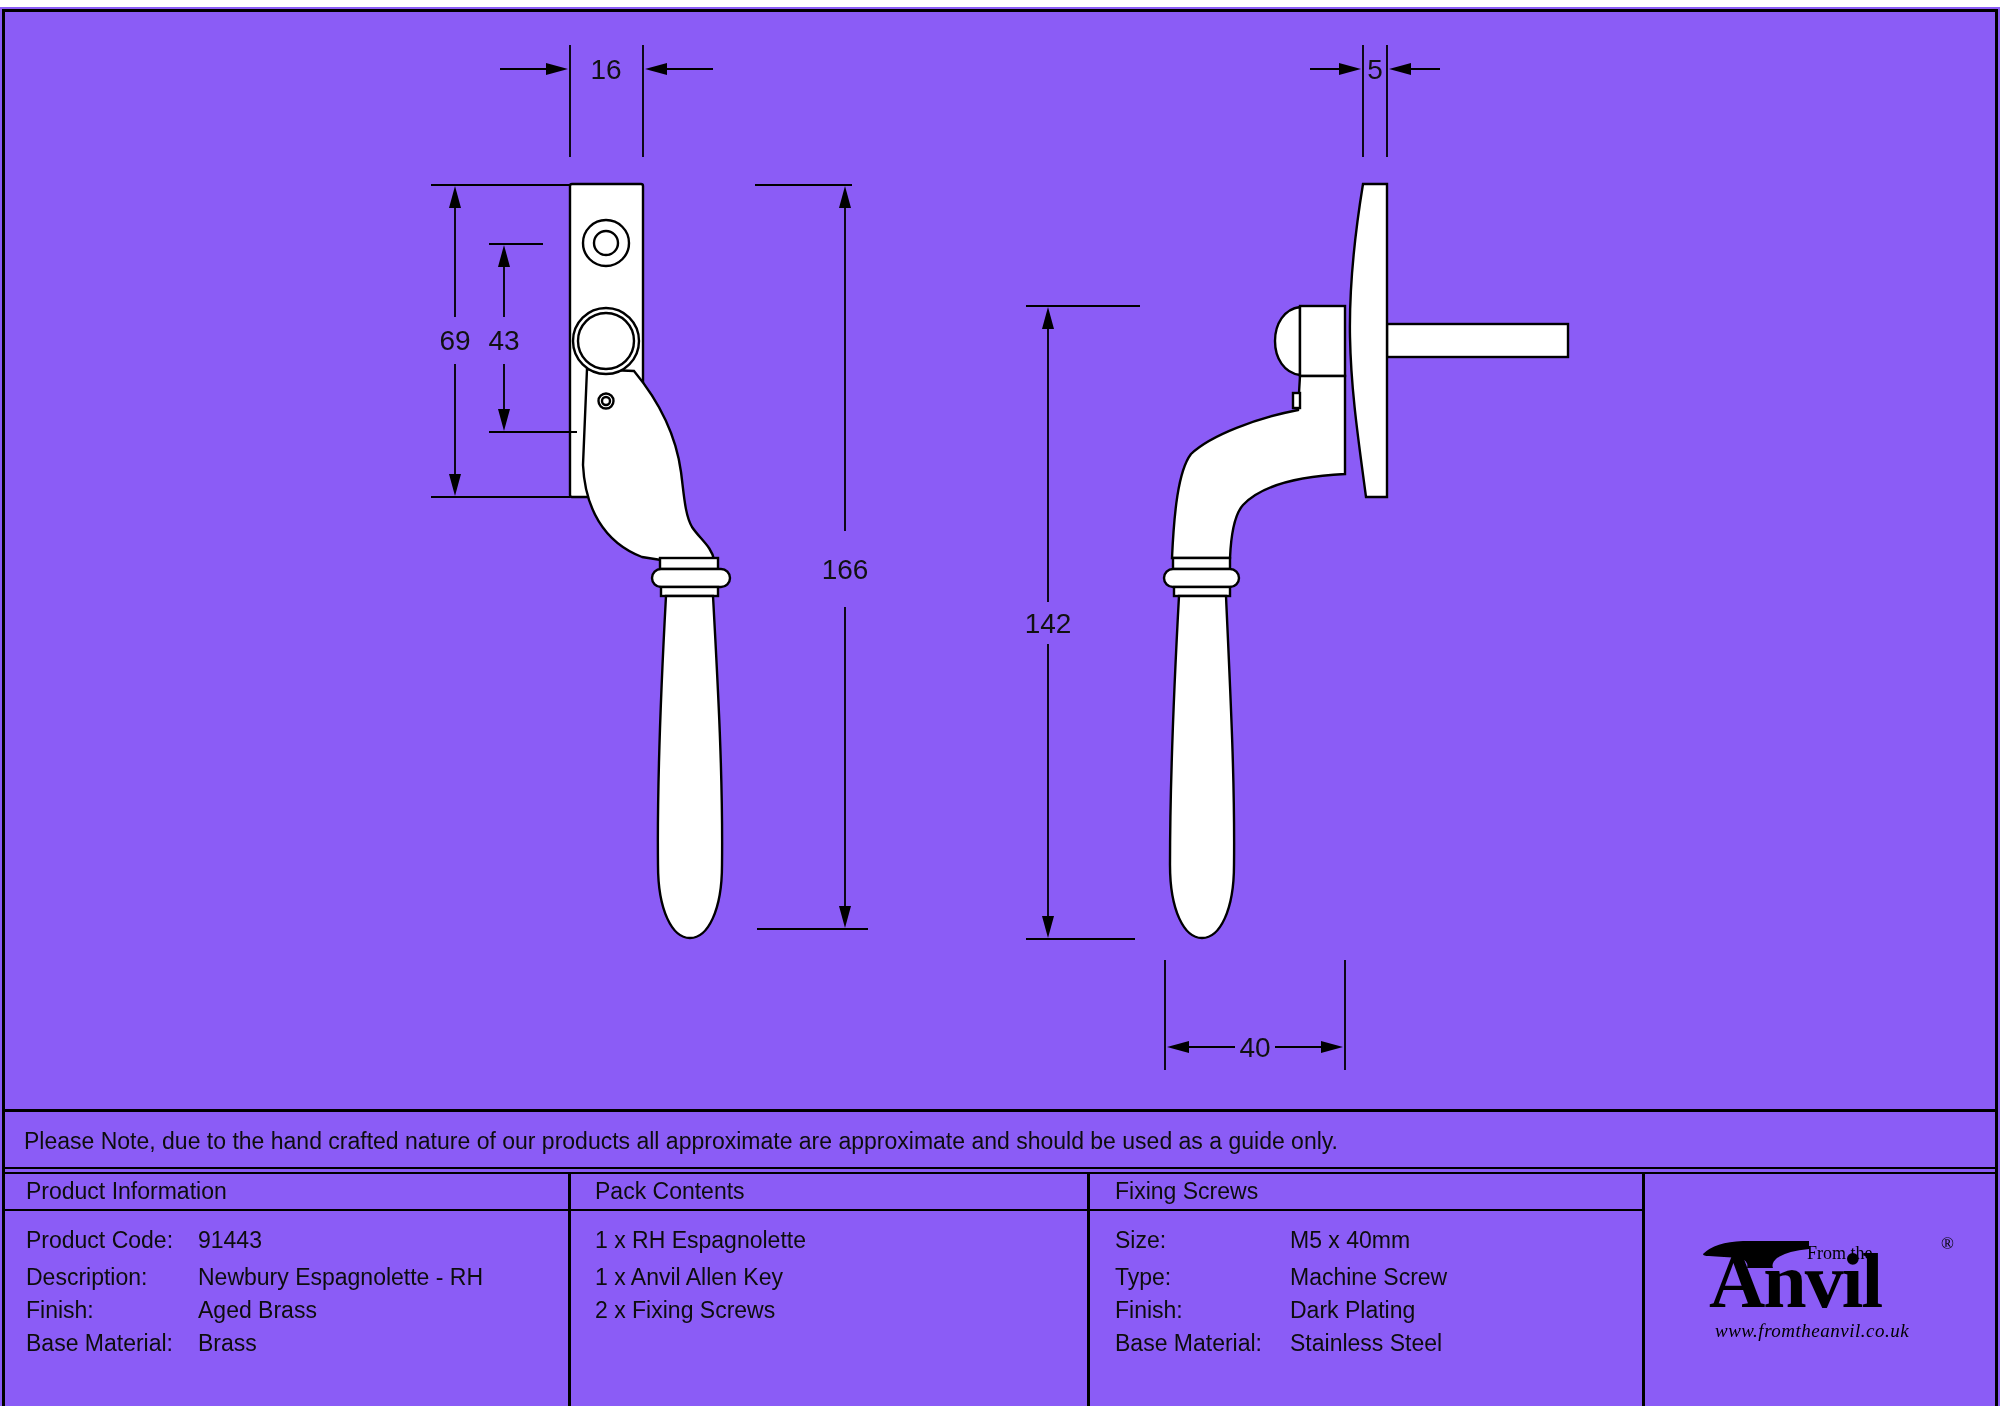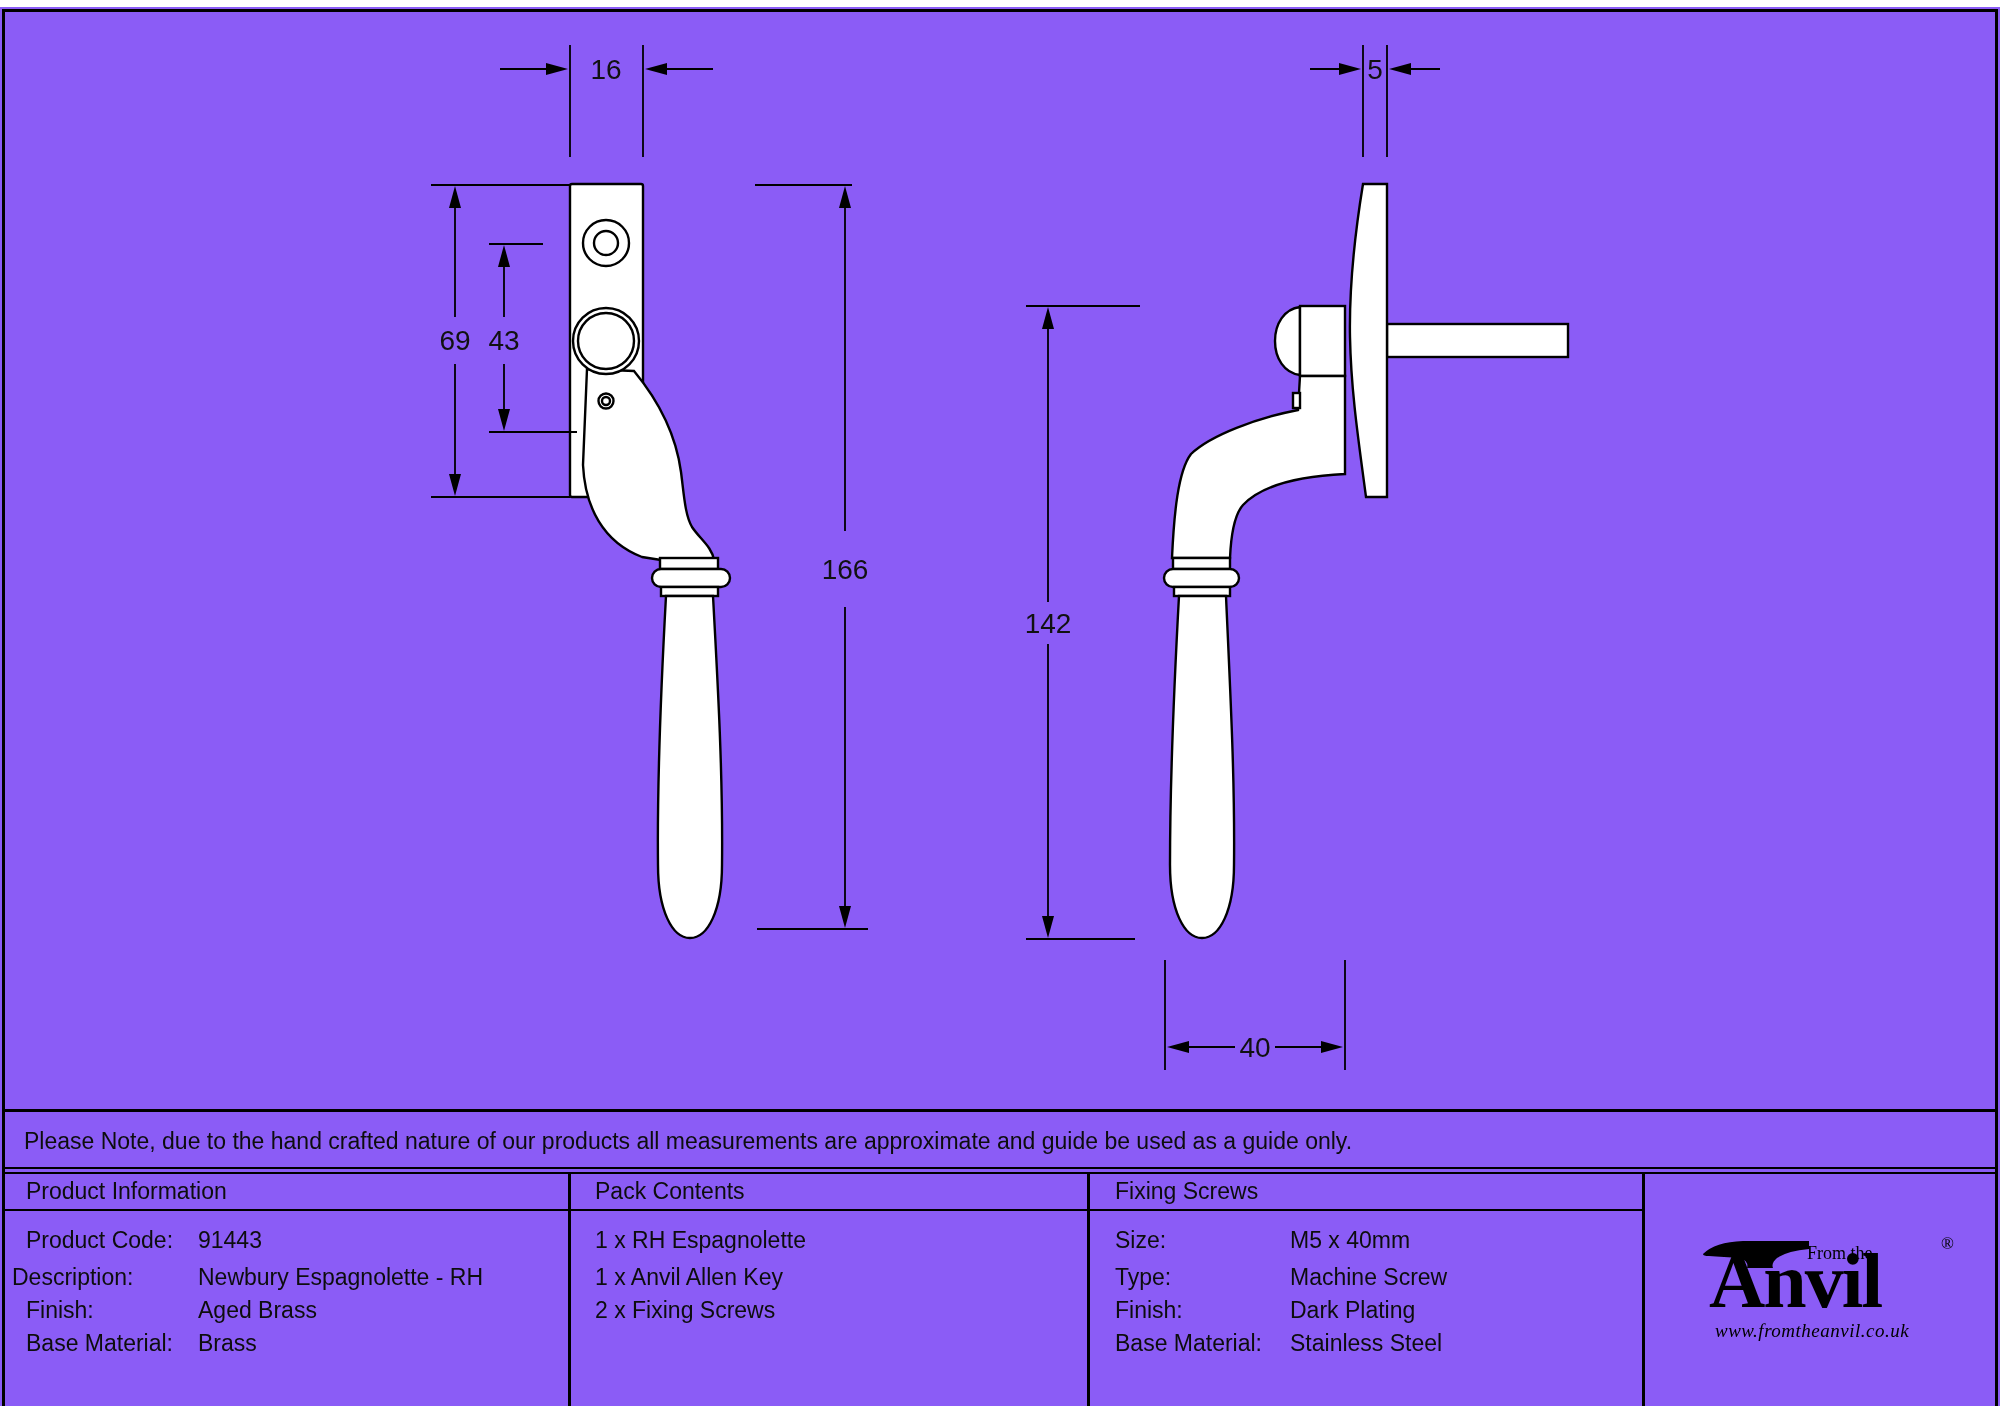--- a/index.html
+++ b/index.html
@@ -123,26 +123,26 @@
 
   <div style="position:absolute;left:2px;top:2px;width:1996px;height:1402px;border:3px solid #000;box-sizing:border-box;"></div>
   <div class="line" style="left:2px;top:1102px;width:1996px;height:3px;"></div>
   <div class="line" style="left:2px;top:1160px;width:1996px;height:2px;"></div>
   <div class="line" style="left:2px;top:1165px;width:1996px;height:2px;"></div>
   <div class="line" style="left:2px;top:1202px;width:1641px;height:2px;"></div>
   <div class="line" style="left:568px;top:1165px;width:3px;height:239px;"></div>
   <div class="line" style="left:1087px;top:1165px;width:3px;height:239px;"></div>
   <div class="line" style="left:1642px;top:1165px;width:3px;height:239px;"></div>
 
-  <div class="txt" style="left:24px;top:1121px;">Please Note, due to the hand crafted nature of our products all measurements are approximate and guide be used as a guide only.</div>
+  <div class="txt" style="left:24px;top:1121px;">Please Note, due to the hand crafted nature of our products all approximate are approximate and should be used as a guide only.</div>
 
   <div class="txt hdr" style="left:26px;top:1171px;">Product Information</div>
   <div class="txt" style="left:26px;top:1220px;">Product Code:</div>
   <div class="txt" style="left:198px;top:1220px;">91443</div>
-  <div class="txt" style="left:12px;top:1257px;">Description:</div>
+  <div class="txt" style="left:26px;top:1257px;">Description:</div>
   <div class="txt" style="left:198px;top:1257px;">Newbury Espagnolette - RH</div>
   <div class="txt" style="left:26px;top:1290px;">Finish:</div>
   <div class="txt" style="left:198px;top:1290px;">Aged Brass</div>
   <div class="txt" style="left:26px;top:1323px;">Base Material:</div>
   <div class="txt" style="left:198px;top:1323px;">Brass</div>
 
   <div class="txt hdr" style="left:595px;top:1171px;">Pack Contents</div>
   <div class="txt" style="left:595px;top:1220px;text-align:right;">1 x RH Espagnolette</div>
   <div class="txt" style="left:595px;top:1257px;">1 x Anvil Allen Key</div>
   <div class="txt" style="left:595px;top:1290px;">2 x Fixing Screws</div>

